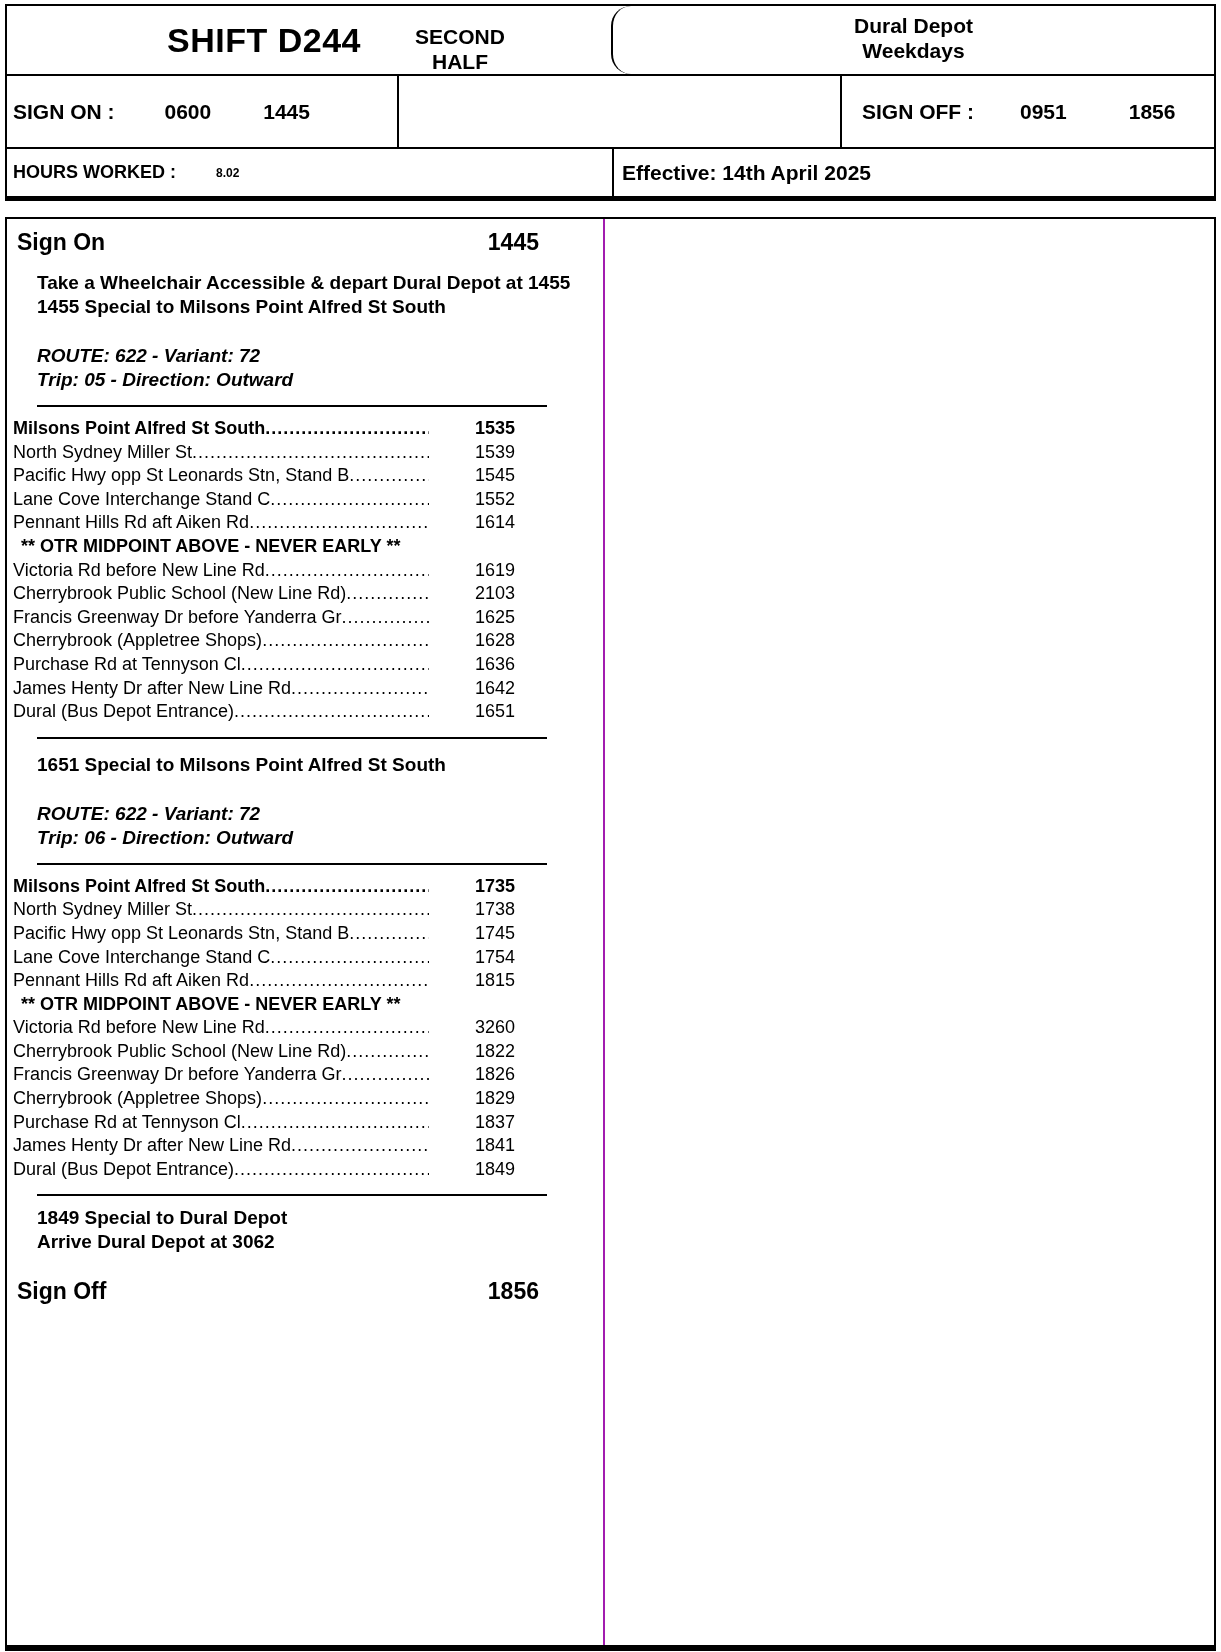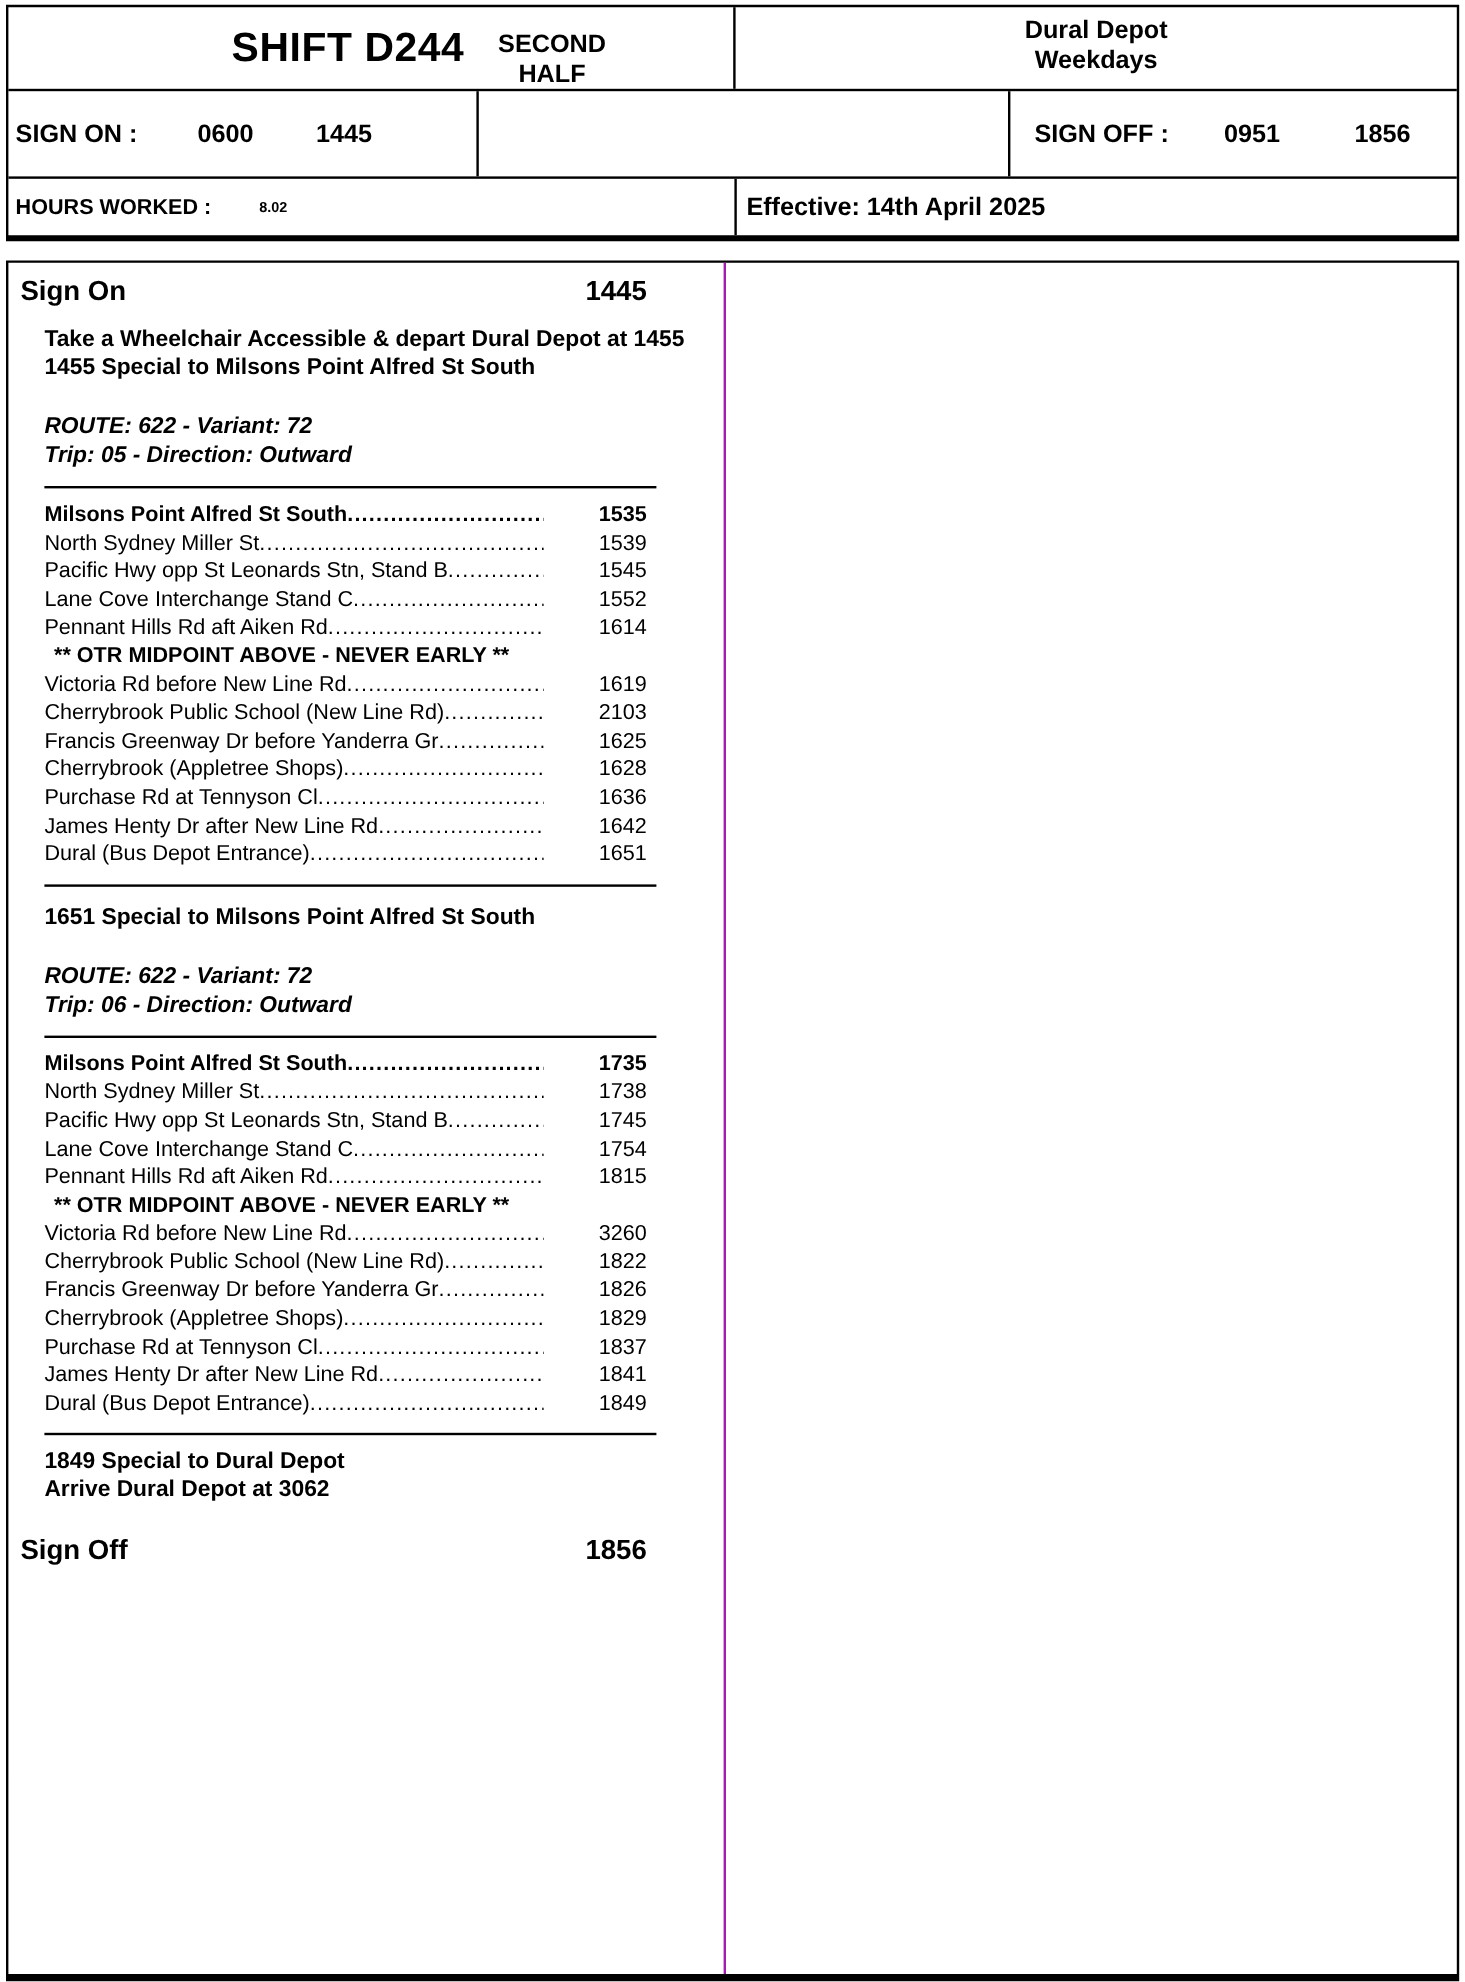--- a/index.html
+++ b/index.html
@@ -22,28 +22,28 @@
   .hdr-row + .hdr-row { border-top: 2px solid #000; }
   .hdr-cell { box-sizing: border-box; }
   .bl { border-left: 2px solid #000; }
 
   
   .hdr-row1 { height: 68px; }
   .r1a { flex: 0 0 604px; position: relative; }
   .shift-title {
     position: absolute; left: 0; top: 0; width: 514px; height: 68px;
     display: flex; align-items: center; justify-content: center;
-    font-size: 34px; font-weight: bold; letter-spacing: 0.5px; padding-left: 26px;
+    font-size: 34px; font-weight: bold; letter-spacing: 0.5px;
   }
   .half-block {
     position: absolute; left: 368px; top: 18px; width: 170px;
     text-align: center; font-size: 21px; font-weight: bold; line-height: 25px;
   }
   .r1b { flex: 1; text-align: center; padding-top: 7px;
-         font-size: 21px; font-weight: bold; line-height: 25px; }
+         font-size: 21px; font-weight: bold; line-height: 25px; border-radius: 20px; }
 
   
   .hdr-row2 { height: 71px; }
   .r2a { flex: 0 0 390px; display: flex; align-items: center; padding-left: 6px; }
   .r2b { flex: 1; }
   .r2c { flex: 0 0 374px; display: flex; align-items: center; padding-left: 20px; }
   .signrow-label { font-size: 21px; font-weight: bold; }
   .signrow-time  { font-size: 21px; font-weight: bold; }
   .r2a .t1 { margin-left: 50px; } .r2a .t2 { margin-left: 52px; }
   .r2c .t1 { margin-left: 46px; } .r2c .t2 { margin-left: 62px; }
@@ -76,21 +76,21 @@
   }
   .hrow.signoff { margin-top: 22px; }
 
   .para { margin: 14px 8px 0 24px; font-size: 19px; font-weight: bold; line-height: 24px; }
   .para.route { margin-top: 25px; font-style: italic; }
   .para.outro { margin-top: 0; }
   .para-line { display: block; }
 
   .sep { border: 0; border-top: 2px solid #000; margin: 13px 56px 10px 24px; }
 
-  .stops { margin-left: 24px; padding-right: 64px; }
+  .stops { padding-right: 88px; }
   .stop-row { display: flex; align-items: baseline; font-size: 18px; line-height: 23.6px; }
   .stop-name { white-space: nowrap; flex: none; }
   .stop-leader { flex: 1; overflow: hidden; white-space: nowrap; letter-spacing: 1px; }
   .stop-time { flex: 0 0 86px; text-align: right; white-space: nowrap; }
   .stop-row.em { font-weight: bold; }
   .stop-row.midpoint { font-weight: bold; padding-left: 8px; }
 </style>
 </head>
 <body>
 

